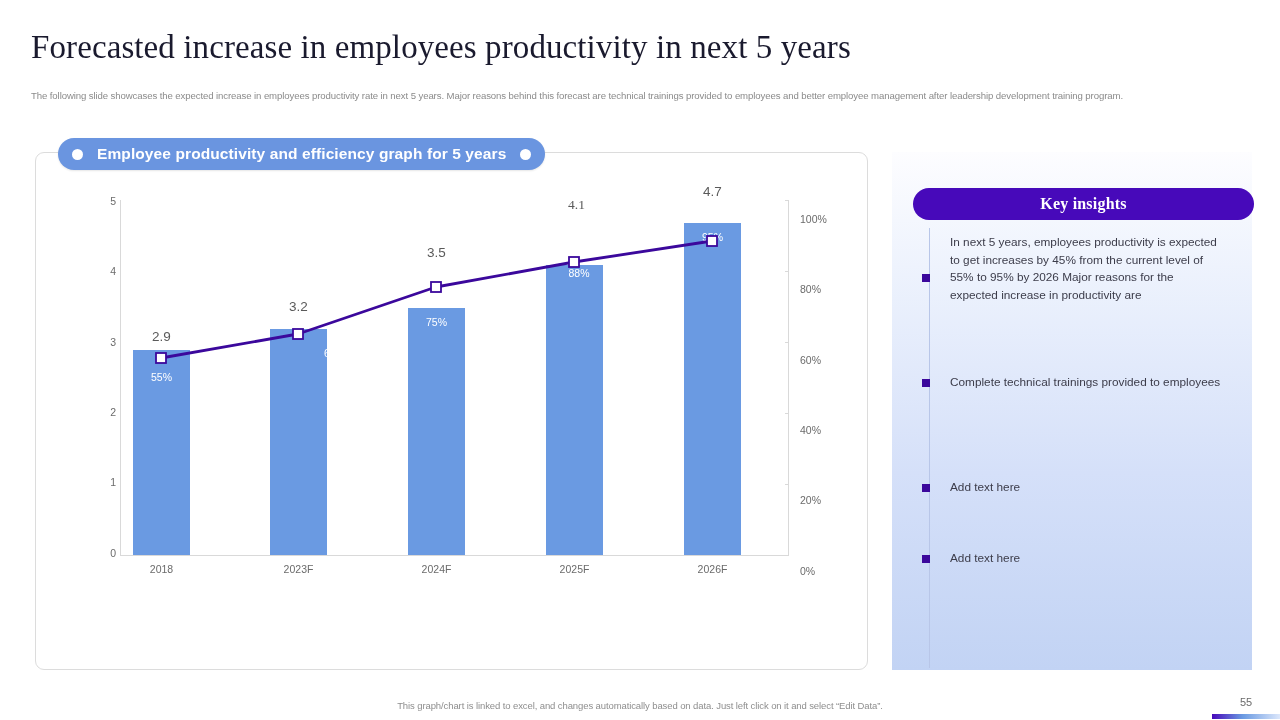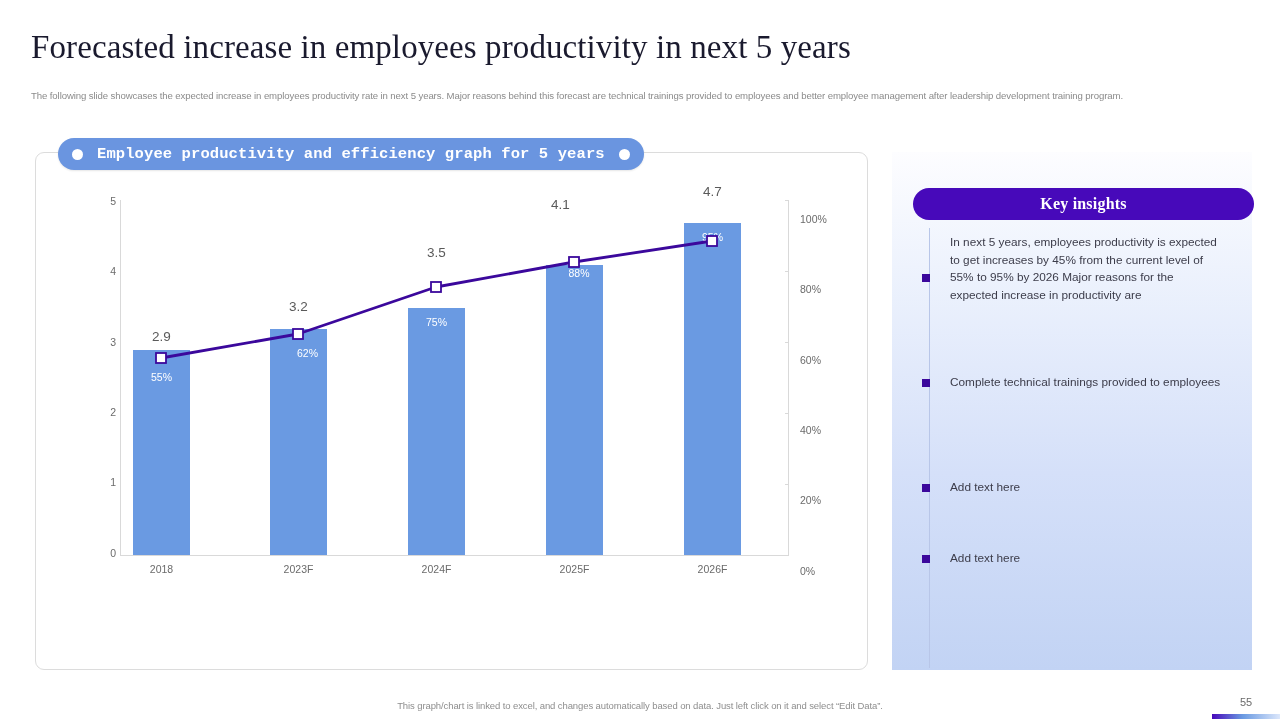--- a/index.html
+++ b/index.html
@@ -71,21 +71,21 @@
     box-shadow: 0 1px 2px rgba(0,0,0,0.10);
   }
   .banner-dot {
     width: 11px;
     height: 11px;
     border-radius: 50%;
     background: #ffffff;
     flex: 0 0 auto;
   }
   .banner-text {
-    font-family: Liberation Mono, monospace;
+    font-family: Liberation Sans, sans-serif;
     font-weight: bold;
     font-size: 15.5px;
     color: #ffffff;
     white-space: nowrap;
     letter-spacing: 0.1px;
   }
 
   
   .plot-wrap {
     position: absolute;
@@ -343,40 +343,40 @@
     <div class="tick-mark-r" style="top:332px"></div>
 
     <div class="bars-layer">
       <div class="bar" style="left:98px;  width:57px; top:198px; height:205px;"></div>
       <div class="bar" style="left:235px; width:57px; top:177px; height:226px;"></div>
       <div class="bar" style="left:373px; width:57px; top:156px; height:247px;"></div>
       <div class="bar" style="left:511px; width:57px; top:113px; height:290px;"></div>
       <div class="bar" style="left:649px; width:57px; top:71px;  height:332px;"></div>
 
       <div class="bar-pct" style="left:98px;  width:57px; top:220px;">55%</div>
-      <div class="bar-pct" style="left:235px; width:75px; top:196px;">62%</div>
+      <div class="bar-pct" style="left:235px; width:75px; top:196px;text-align:right;">62%</div>
       <div class="bar-pct" style="left:373px; width:57px; top:165px;">75%</div>
       <div class="bar-pct" style="left:511px; width:66px; top:116px;">88%</div>
       <div class="bar-pct" style="left:649px; width:57px; top:80px;">95%</div>
     </div>
 
     <svg class="line-layer" width="833" height="518" viewBox="0 0 833 518">
       <polyline points="126,206 263,182 401,135 539,110 677,89" fill="none" stroke="#3b089c" stroke-width="2.8" stroke-linejoin="round" stroke-linecap="round"></polyline>
       <rect x="121" y="201" width="10" height="10" fill="#ffffff" stroke="#3b089c" stroke-width="1.8"></rect>
       <rect x="258" y="177" width="10" height="10" fill="#ffffff" stroke="#3b089c" stroke-width="1.8"></rect>
       <rect x="396" y="130" width="10" height="10" fill="#ffffff" stroke="#3b089c" stroke-width="1.8"></rect>
       <rect x="534" y="105" width="10" height="10" fill="#ffffff" stroke="#3b089c" stroke-width="1.8"></rect>
       <rect x="672" y="84" width="10" height="10" fill="#ffffff" stroke="#3b089c" stroke-width="1.8"></rect>
     </svg>
 
     <div class="labels-layer">
       <div class="val-label" style="left:98px;  width:57px; top:178px;">2.9</div>
       <div class="val-label" style="left:235px; width:57px; top:148px;">3.2</div>
       <div class="val-label" style="left:373px; width:57px; top:94px;">3.5</div>
-      <div class="val-label" style="left:497px; width:57px; top:46px;">4.1</div>
+      <div class="val-label" style="left:513px; width:57px; top:46px;font-family:Liberation Serif, serif;">4.1</div>
       <div class="val-label" style="left:649px; width:57px; top:33px;">4.7</div>
     </div>
 
     <div class="cat-layer">
       <div class="cat-label" style="left:98px;  width:57px;">2018</div>
       <div class="cat-label" style="left:235px; width:57px;">2023F</div>
       <div class="cat-label" style="left:373px; width:57px;">2024F</div>
       <div class="cat-label" style="left:511px; width:57px;">2025F</div>
       <div class="cat-label" style="left:649px; width:57px;">2026F</div>
     </div>

